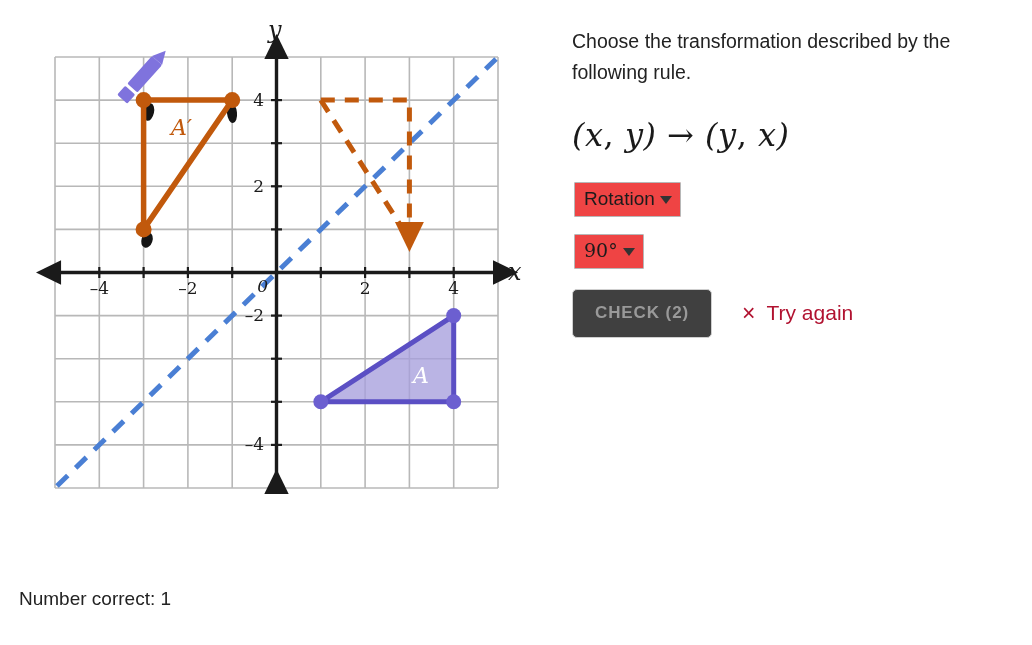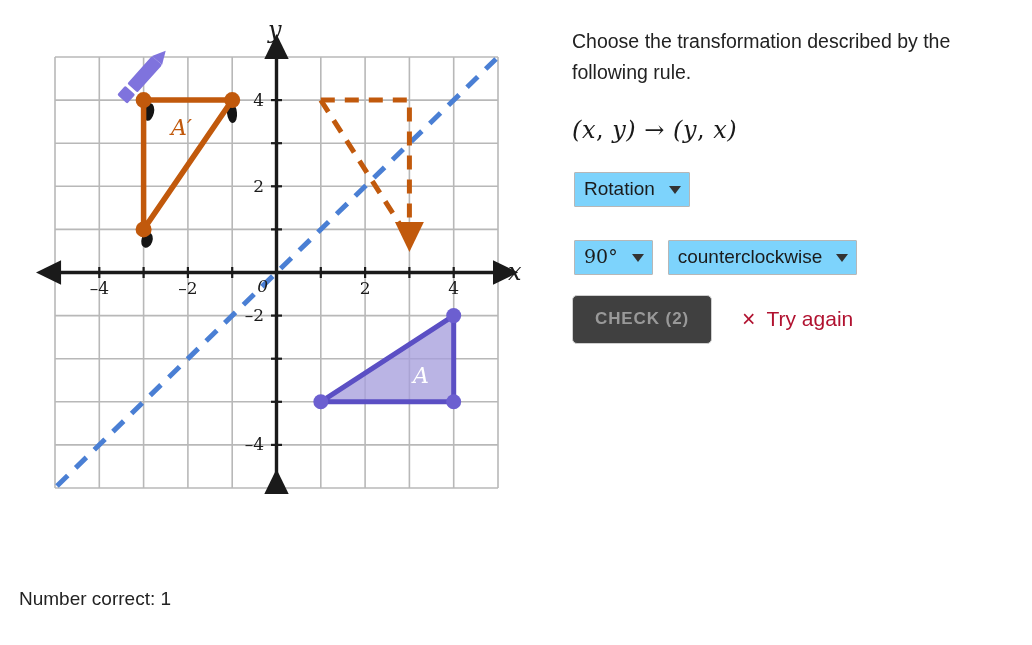--- a/index.html
+++ b/index.html
@@ -39,44 +39,44 @@
     font-size: 19.5px;
     line-height: 31px;
     color: #222222;
     margin: 4px;
     width: 455px;
   }
   #rule-expression {
     margin: 28px 0 0 4px;
     font-family: "DejaVu Serif", "Liberation Serif", serif;
     font-style: italic;
-    font-size: 24px;
+    font-size: 32px;
     color: #1a1a1a;
     letter-spacing: 0.5px;
     white-space: nowrap;
   }
   #rule-expression .up {
     font-style: normal;
   }
 
   
   .dd-row {
     display: flex;
     align-items: center;
     gap: 15px;
   }
   #row-transform { margin-top: 28px; margin-left: 6px; }
-  #row-params    { margin-top: 33px; margin-left: 6px; }
+  #row-params    { margin-top: 17px; margin-left: 6px; }
 
   .dropdown {
     display: inline-flex;
     align-items: center;
-    gap: 14px;
+    gap: 5px;
     border: 1px solid #b7b7b7;
-    background: #7dd3fc;
+    background: #ef4444;
     padding: 5px 8px 6px 9px;
     font-size: 19px;
     color: #1b1b1b;
     cursor: pointer;
     white-space: nowrap;
     border-radius: 1px;
     line-height: 1.15;
   }
   .dropdown .caret {
     width: 0;
@@ -272,24 +272,20 @@
       <span>Rotation</span>
       <span class="caret"></span>
     </div>
   </div>
 
   <div class="dd-row" id="row-params">
     <div class="dropdown dd-serif">
       <span>90°</span>
       <span class="caret"></span>
     </div>
-    <div class="dropdown">
-      <span>counterclockwise</span>
-      <span class="caret"></span>
-    </div>
   </div>
 
   <div id="row-check">
     <button id="check-button">CHECK (2)</button>
     <div id="feedback">
       <span id="feedback-x">×</span>
       <span>Try again</span>
     </div>
   </div>
 </div>

